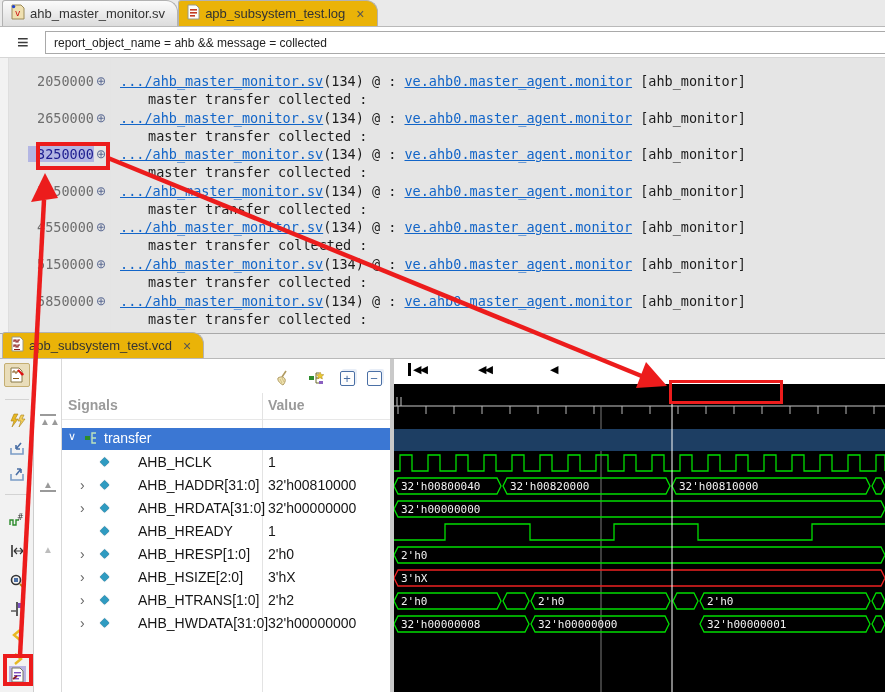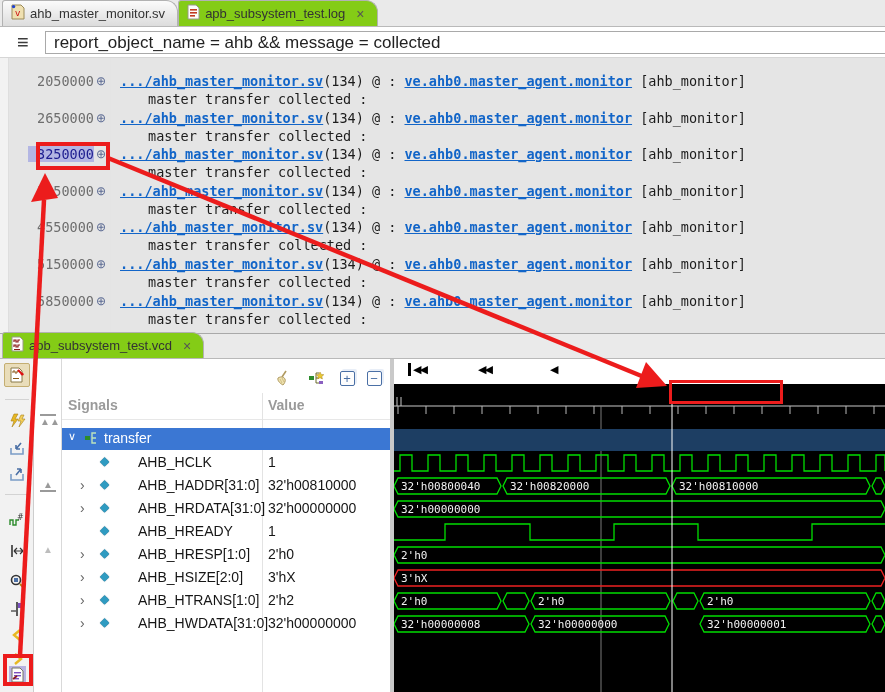--- a/index.html
+++ b/index.html
@@ -7,42 +7,42 @@
     font-family:"Liberation Sans", sans-serif; }
   #page { position:relative; width:885px; height:692px; background:#fff; }
 
   
   #top-panel { position:absolute; left:0; top:0; width:885px; height:333px; }
   .tabbar { position:absolute; left:0; top:0; right:0; height:27px; background:#eaeaea;
     border-bottom:1px solid #b9b9b9; display:flex; align-items:flex-end; padding-left:2px; }
   .tab { height:26px; display:flex; align-items:center; gap:5px; padding:0 12px 0 8px;
     border:1px solid #b2b2b2; border-bottom:none; border-radius:3px 12px 0 0;
     background:linear-gradient(#fbfbfb,#dcdcdc); font-size:13px; color:#333; white-space:nowrap; }
-  .tab.active { background:#84cc16; }
+  .tab.active { background:#eab308; }
   .tab .close { margin-left:6px; color:#555; font-size:14px; cursor:pointer; }
   .searchrow { position:absolute; left:0; top:27px; right:0; height:31px; background:#fff;
     border-bottom:1px solid #d6d6d6; }
   .hamburger { position:absolute; left:17px; top:4px; font-size:20px; color:#3c3c3c; }
   .searchbox { position:absolute; left:45px; right:0; top:4px; height:23px;
-    border:1px solid #a9a9a9; border-right:none; font-size:17px; color:#222; padding:0 8px;
+    border:1px solid #a9a9a9; border-right:none; font-size:12px; color:#222; padding:0 8px;
     font-family:"Liberation Sans", sans-serif; outline:none; }
   .logarea { position:absolute; left:0; top:58px; right:0; bottom:0; background:#e5e5e5; }
   .foldmargin { position:absolute; left:0; top:0; width:9px; bottom:0; background:#f2f2f2;
     border-right:1px solid #dedede; }
   .gutter-sep { position:absolute; left:110px; top:0; bottom:0; width:1px; background:#e4e4e4; }
   .log-entry { position:absolute; left:0; height:37px; width:100%; }
   .log-ts { position:absolute; left:28px; width:66px; text-align:right; font-size:13.5px;
     color:#6e6e6e; font-family:"DejaVu Sans Mono", monospace; }
   .log-ts.sel { background:#b3b6e3; color:#1d1d8f; }
   .log-expand { position:absolute; left:96px; top:1px; font-size:12px; color:#5d6c94; }
   .log-lineA { position:absolute; left:120px; top:0; font-size:13.5px; color:#1c1c1c;
     font-family:"DejaVu Sans Mono", monospace; white-space:nowrap; }
   .log-lineB { position:absolute; left:148px; top:18px; font-size:13.5px; color:#1c1c1c;
     font-family:"DejaVu Sans Mono", monospace; white-space:nowrap; }
-  .loglink { color:#1265c8; text-decoration:underline; cursor:pointer;font-weight:bold; }
+  .loglink { color:#1265c8; text-decoration:underline; cursor:pointer; }
 
   
   #bottom-panel { position:absolute; left:0; top:333px; width:885px; height:464px;
     border-top:1px solid #a9a9a9; }
   .tabbar2 { position:absolute; left:0; top:0; right:0; height:25px; background:#eaeaea;
     border-bottom:1px solid #b9b9b9; display:flex; align-items:flex-end; padding-left:2px; }
   #wave-content { position:absolute; left:0; top:25px; right:0; bottom:0; background:#fff; }
 
   .wtoolbar { position:absolute; left:0; top:0; width:34px; bottom:0; background:#f2f2f2;
     border-right:1px solid #cdcdcd; }

